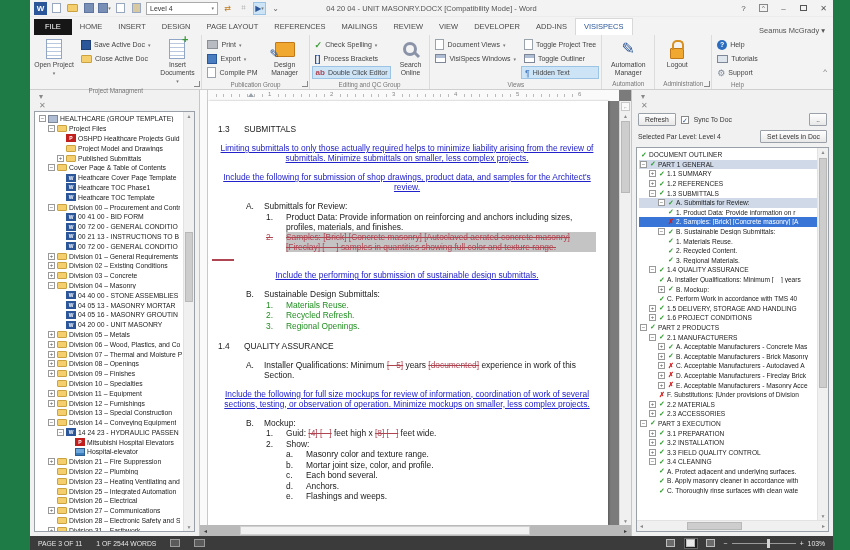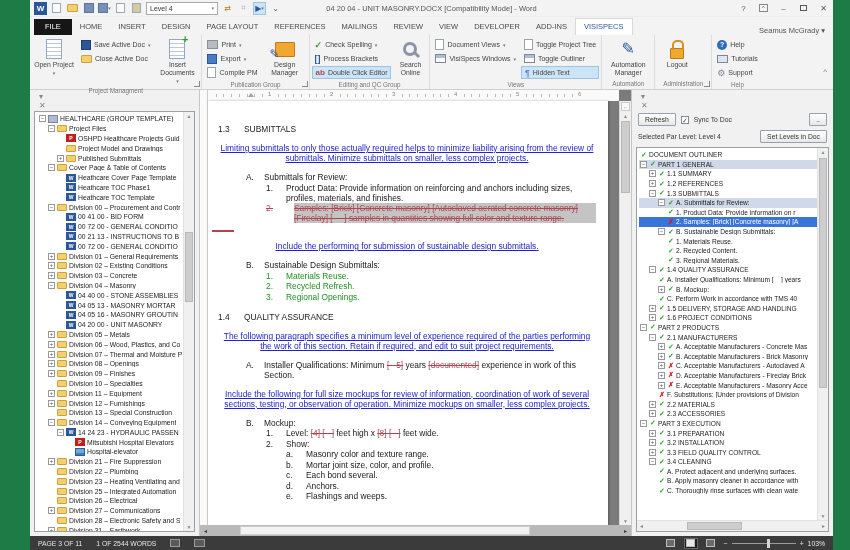--- a/index.html
+++ b/index.html
@@ -137,21 +137,21 @@
   .note{color:#2222cc;text-decoration:underline;margin:9px 0;text-align:center;}
   .list{display:flex;margin:0.5px 0;}
   .list .lbl{flex:0 0 18px;}
   .lv1{margin-left:28px;}
   .lv2{margin-left:48px;}.lv2 .lbl{flex:0 0 20px;}
   .lv3{margin-left:68px;}.lv3 .lbl{flex:0 0 20px;}
   .list .txt{flex:1;}
   .green{color:#1f8f1f;}
   .del{color:#b04552;text-decoration:line-through;}
   .deleted .lbl{color:#b04552;text-decoration:line-through;}
-  .deleted .txt{background:#c4c4c4;color:#b04552;text-decoration:line-through;margin-left:8px;}
+  .deleted .txt{background:#c4c4c4;color:#b04552;text-decoration:line-through;}
   .redbar{width:22px;height:2px;background:#b04552;margin:7px 0 6px -6px;}
   .mt{margin-top:8px;}
 
   
   .statusbar{height:14px;background:#3b3b3b;color:#e6e6e6;display:flex;align-items:center;font-size:6.8px;padding:0 8px;gap:14px;}
   .sbicon{width:10px;height:8px;border:1px solid #9a9a9a;background:#5a5a5a;}
   .sbright{margin-left:auto;display:flex;align-items:center;gap:6px;}
   .viewic{width:14px;height:11px;display:flex;align-items:center;justify-content:center;}
   .viewic .g{width:9px;height:8px;border:1px solid #bdbdbd;background:#6a6a6a;}
   .viewic.active{background:#1f1f1f;border:1px solid #666;}
@@ -690,20 +690,21 @@
             <span class="tick" style="left: 363.9px;"></span>
             <span class="indent" style="left: 40px;"></span>
           </div>
       </div>
       <div class="docbody">
         <div class="vruler"></div>
         <div class="page">
           <div class="pagein" id="page-content">
               <div class="p head"><span class="num">1.3</span><span>SUBMITTALS</span></div>
               <div class="note">Limiting submittals to only those actually required helps to minimize liability arising from the review of submittals. Minimize submittals on smaller, less complex projects.</div>
+              <div class="note">Include the following for submission of shop drawings, product data, and samples for the Architect's review.</div>
               <div class="list lv1 mt">
                 <span class="lbl">A.</span>
                 <span class="txt"><span>Submittals for Review:</span></span>
               </div>
               <div class="list lv2">
                 <span class="lbl">1.</span>
                 <span class="txt"><span>Product Data: Provide information on reinforcing and anchors including sizes, profiles, materials, and finishes.</span></span>
               </div>
               <div class="list lv2 deleted">
                 <span class="lbl">2.</span>
@@ -721,33 +722,32 @@
               </div>
               <div class="list lv2 green">
                 <span class="lbl">2.</span>
                 <span class="txt"><span>Recycled Refresh.</span></span>
               </div>
               <div class="list lv2 green">
                 <span class="lbl">3.</span>
                 <span class="txt"><span>Regional Openings.</span></span>
               </div>
               <div class="p head"><span class="num">1.4</span><span>QUALITY ASSURANCE</span></div>
-              <div class="note">The following paragraph specifies a minimum level of experience required of the parties performing the work of this section. Retain if required, and edit to suit project requirements.</div>
               <div class="list lv1 mt">
                 <span class="lbl">A.</span>
                 <span class="txt"><span>Installer Qualifications: Minimum </span><span class="del">[&nbsp;&nbsp;&nbsp;5]</span><span> years </span><span class="del">[documented]</span><span> experience in work of this Section.</span></span>
               </div>
               <div class="note">Include the following for full size mockups for review of information, coordination of work of several sections, testing, or observation of operation. Minimize mockups on smaller, less complex projects.</div>
               <div class="list lv1 mt">
                 <span class="lbl">B.</span>
                 <span class="txt"><span>Mockup:</span></span>
               </div>
               <div class="list lv2">
                 <span class="lbl">1.</span>
-                <span class="txt"><span>Level: </span><span class="del">[4] [&nbsp;&nbsp;&nbsp;]</span><span> feet high x </span><span class="del">[8] [&nbsp;&nbsp;&nbsp;]</span><span> feet wide.</span></span>
+                <span class="txt"><span>Guid: </span><span class="del">[4] [&nbsp;&nbsp;&nbsp;]</span><span> feet high x </span><span class="del">[8] [&nbsp;&nbsp;&nbsp;]</span><span> feet wide.</span></span>
               </div>
               <div class="list lv2">
                 <span class="lbl">2.</span>
                 <span class="txt"><span>Show:</span></span>
               </div>
               <div class="list lv3">
                 <span class="lbl">a.</span>
                 <span class="txt"><span>Masonry color and texture range.</span></span>
               </div>
               <div class="list lv3">

